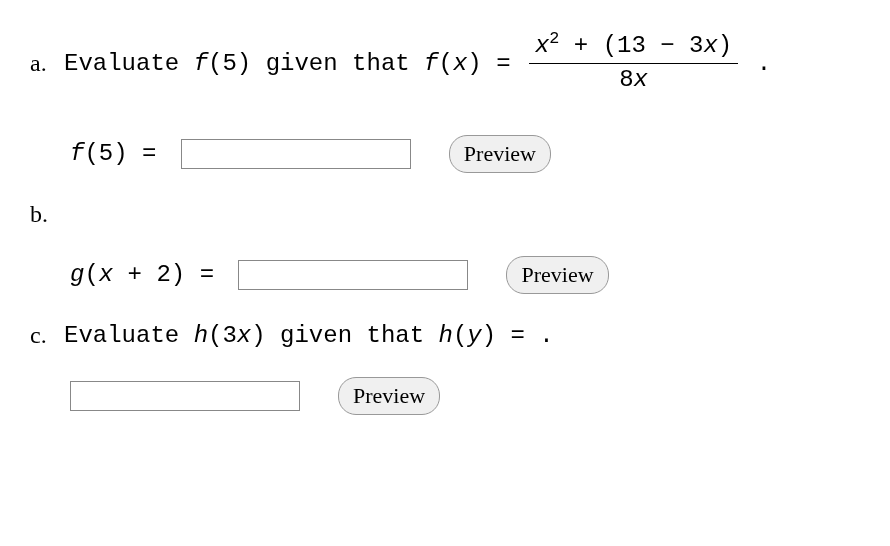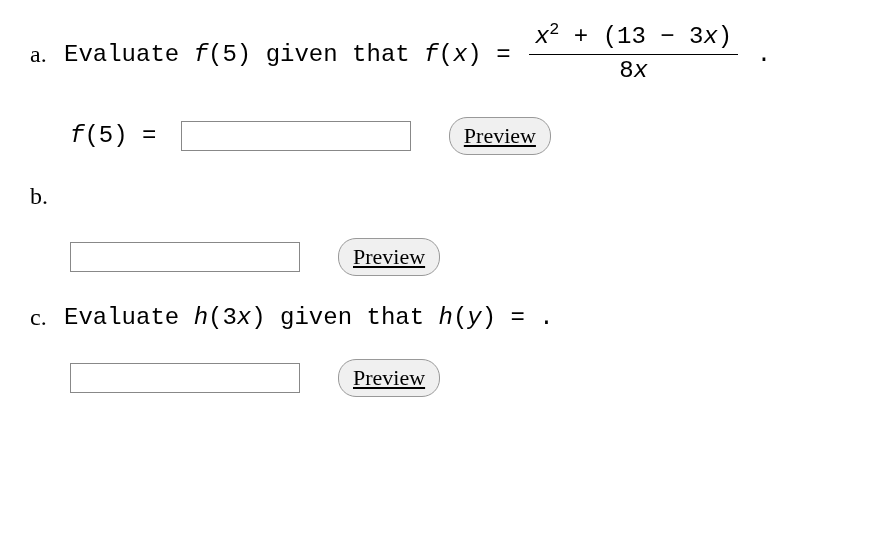--- a/index.html
+++ b/index.html
@@ -28,21 +28,21 @@
   .math {
     font-family: Liberation Mono, monospace;
   }
   .math i {
     font-style: italic;
   }
   .frac {
     display: inline-block;
     vertical-align: middle;
     text-align: center;
-    margin: 3px 4px;
+    margin: 12px 4px;
   }
   .frac .num {
     display: block;
     padding: 0 6px 2px 6px;
     border-bottom: 1.5px solid #000;
     line-height: 1.2;
   }
   .frac .den {
     display: block;
     padding: 2px 6px 0 6px;
@@ -73,21 +73,20 @@
   }
   button.preview {
     font-family: "Times New Roman", Times, serif;
     font-size: 22px;
     background: #f0f0f0;
     border: 1px solid #999;
     border-radius: 18px;
     padding: 5px 14px;
     cursor: pointer;
     margin-left: 28px;
-    text-decoration: underline;
   }
   .nowrap { white-space: nowrap; }
 </style>
 </head>
 <body>
 
 <div class="problem">
   <div class="prompt-row">
     <span class="label">a.</span>
     <span class="math">
@@ -108,20 +107,21 @@
     <input class="answer" type="text" value="" style="">
     <button class="preview">Preview</button>
   </div>
 </div>
 
 <div class="problem">
   <div class="prompt-row">
     <span class="label">b.</span>
   </div>
   <div class="answer-row">
+    <span class="math answer-math"><i>g</i>(<i>x</i> + 2) =&nbsp;</span>
     <input class="answer" type="text" value="" style="">
     <button class="preview">Preview</button>
   </div>
 </div>
 
 <div class="problem">
   <div class="prompt-row">
     <span class="label">c.</span>
     <span class="math">
       <span>Evaluate </span>

